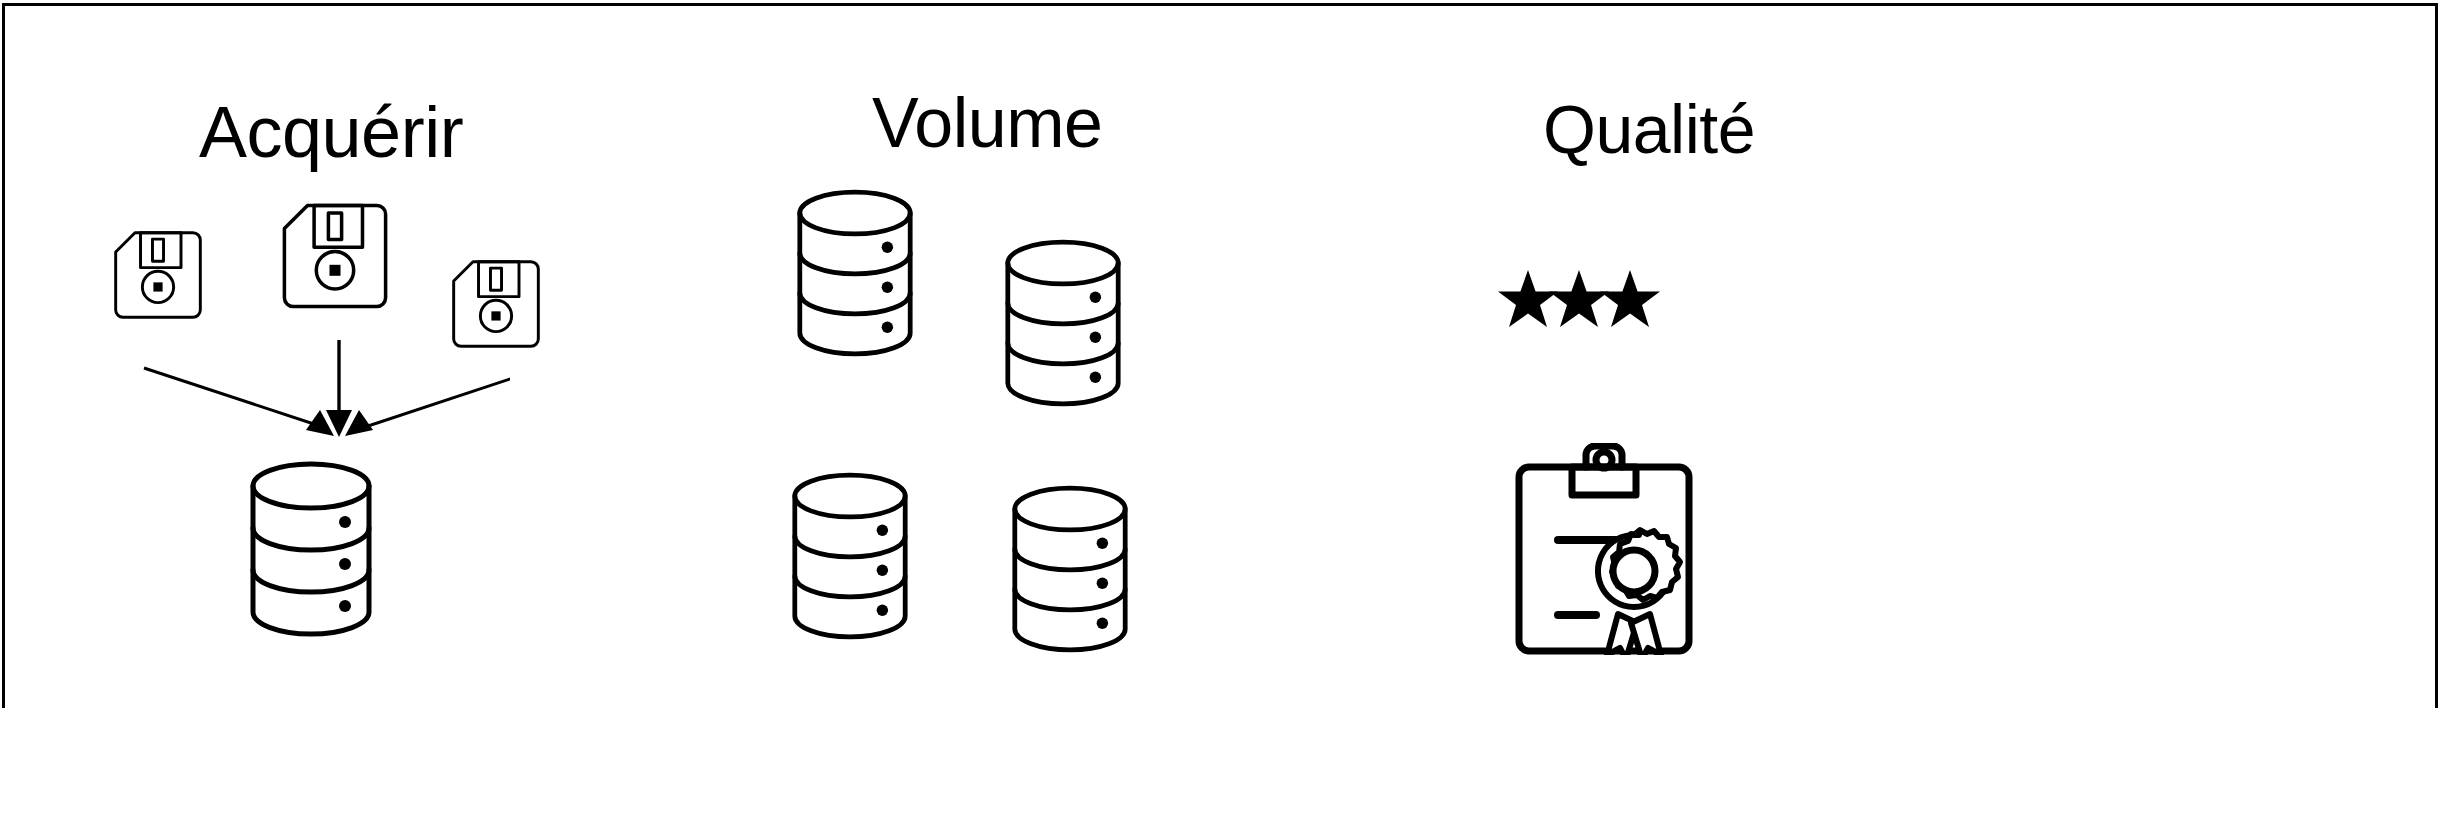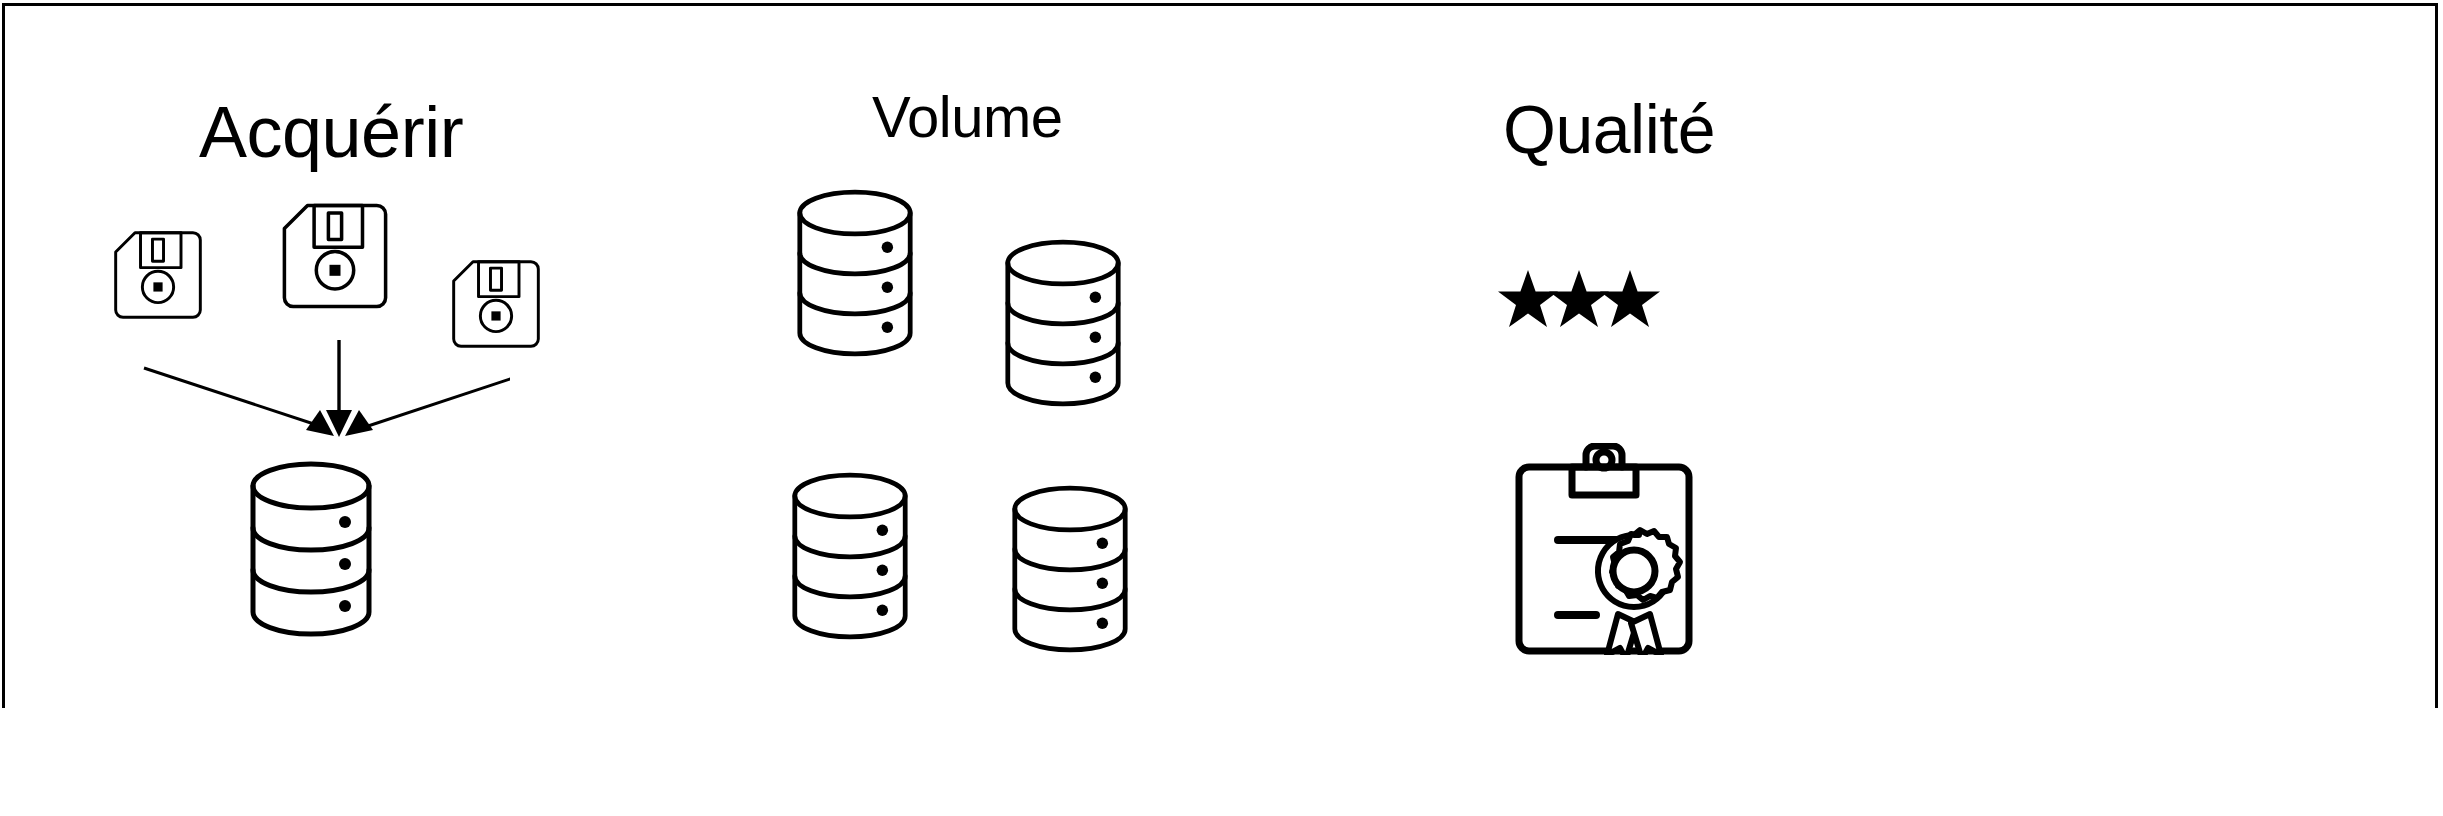--- a/index.html
+++ b/index.html
@@ -40,24 +40,24 @@
     letter-spacing: -0.5px;
   }
   #title-acquerir {
     left: 199px;
     top: 96px;
     font-size: 72px;
   }
   #title-volume {
     left: 872px;
     top: 88px;
-    font-size: 58px;
+    font-size: 70px;
   }
   #title-qualite {
-    left: 1503px;
+    left: 1543px;
     top: 95px;
     font-size: 68px;
   }
   
   .fig {
     position: absolute;
   }
   .fig svg { display: block; }
 
   

